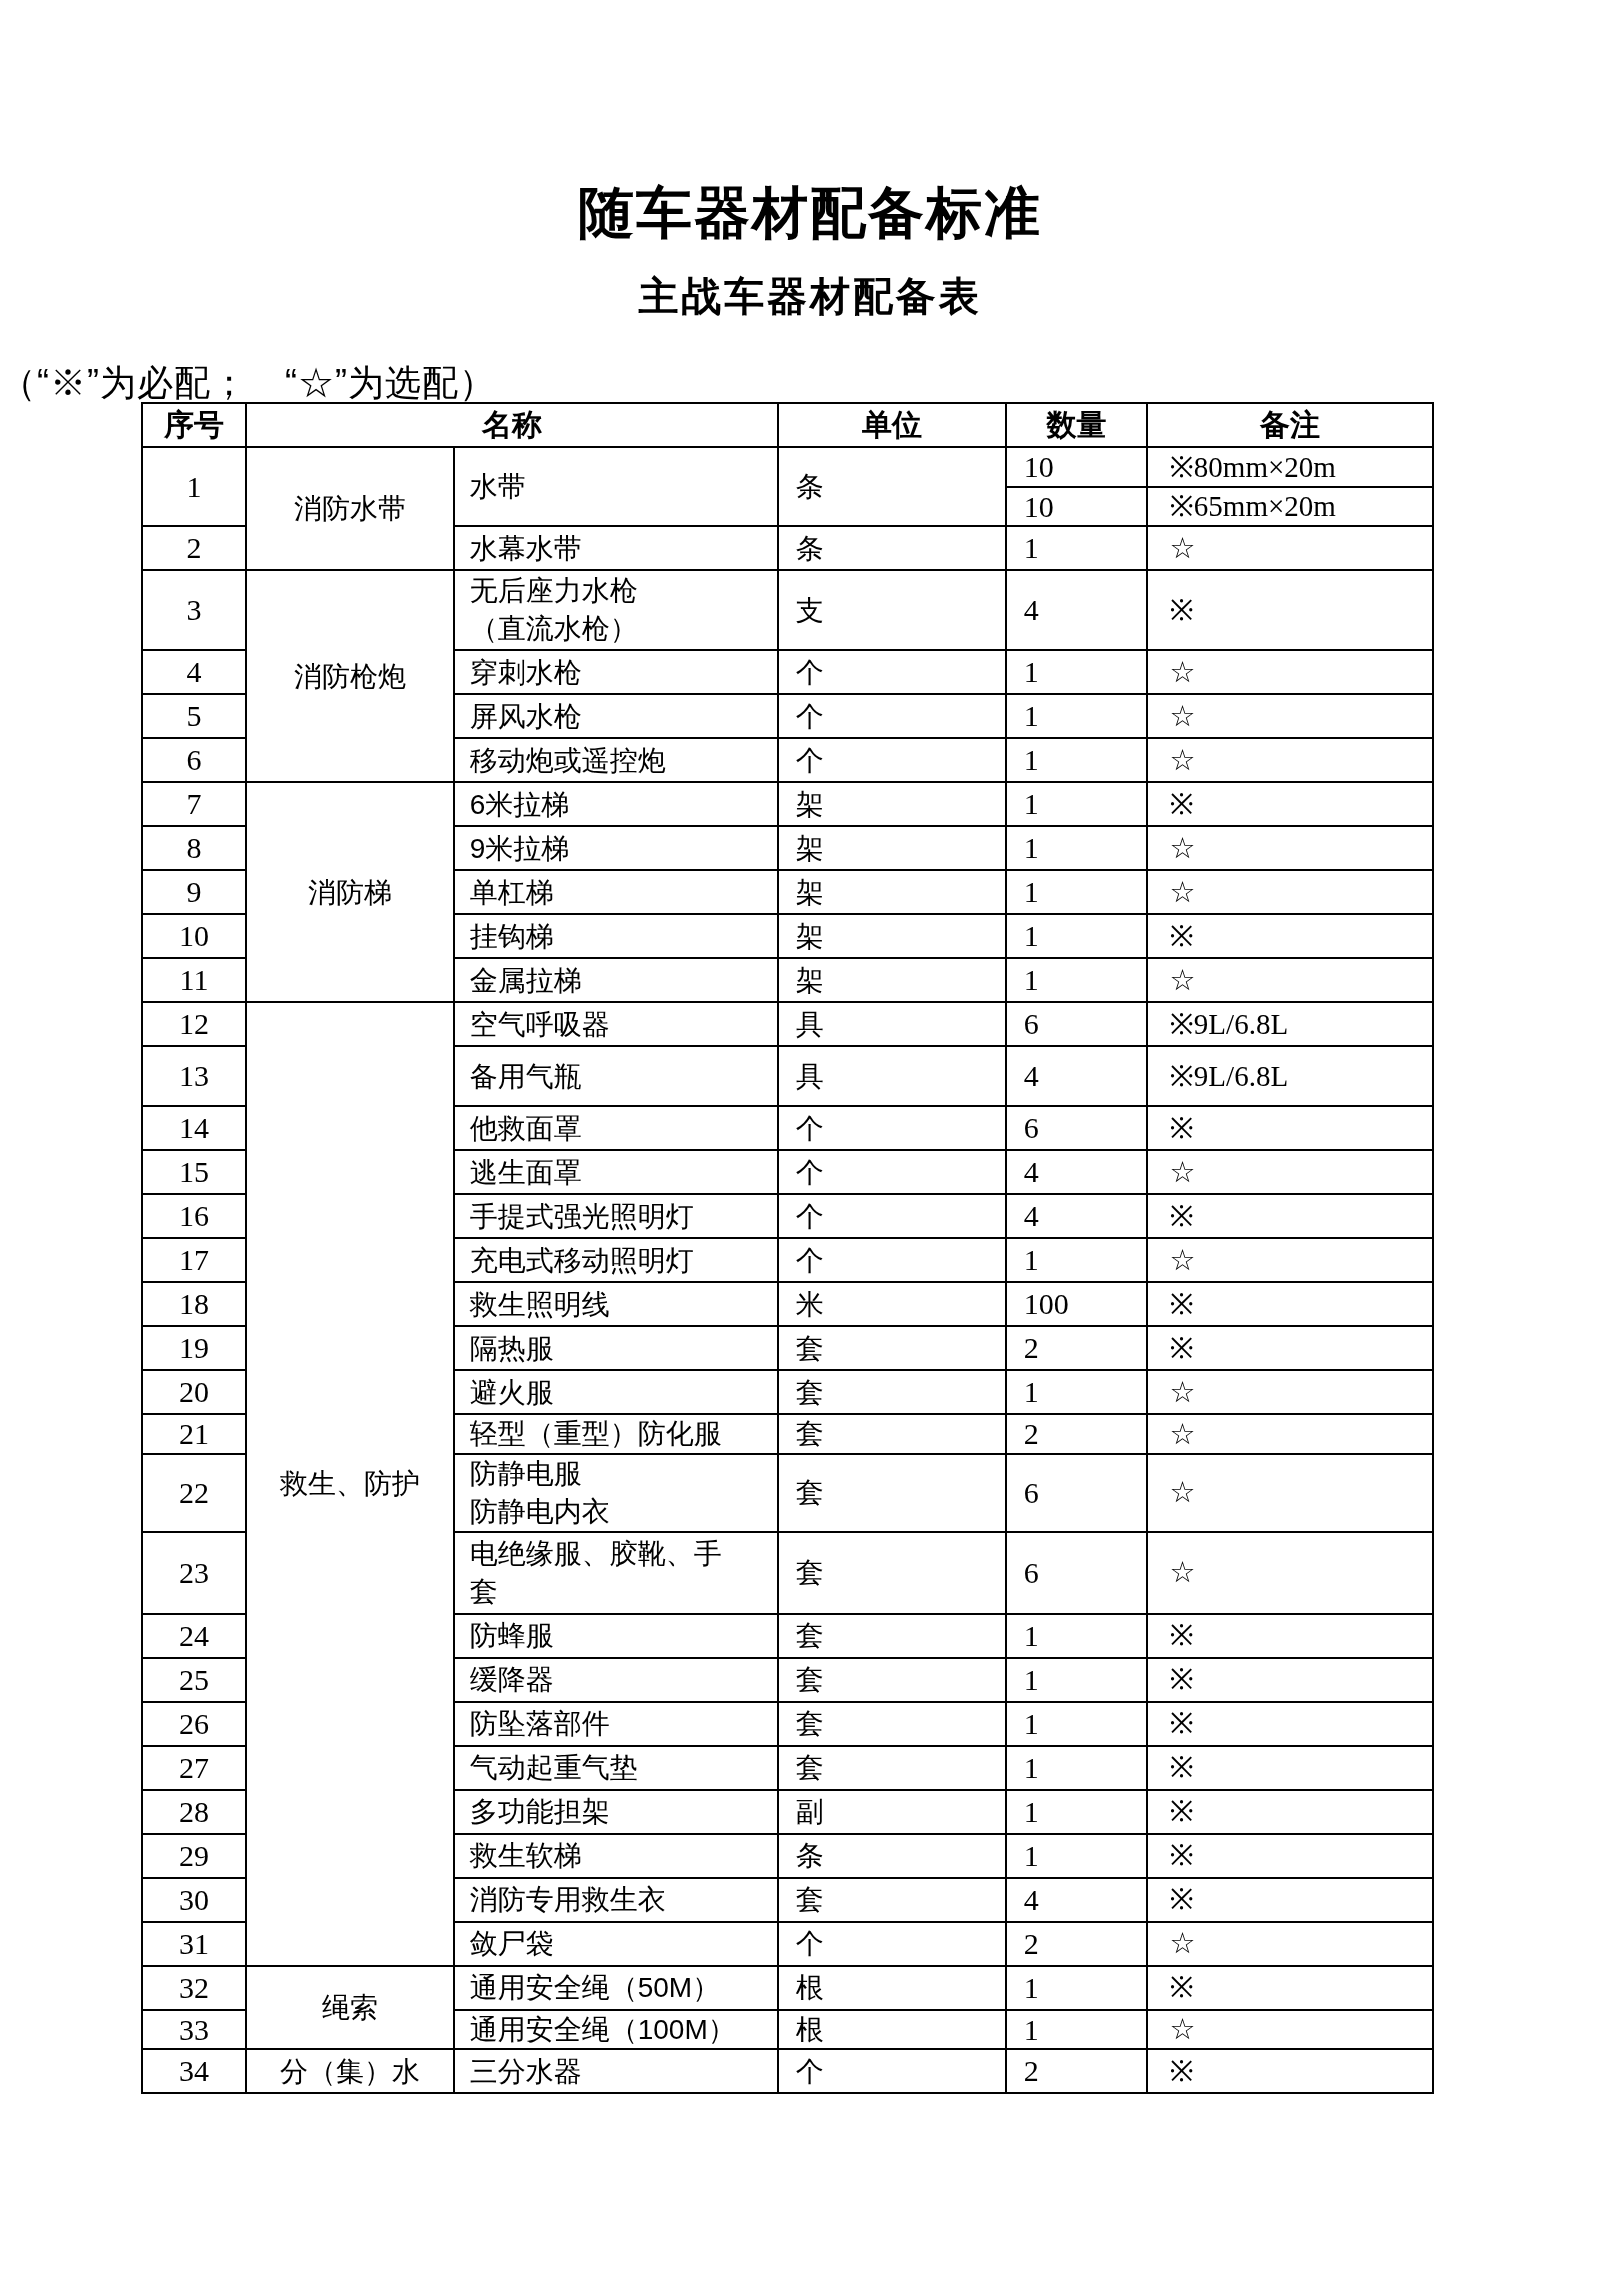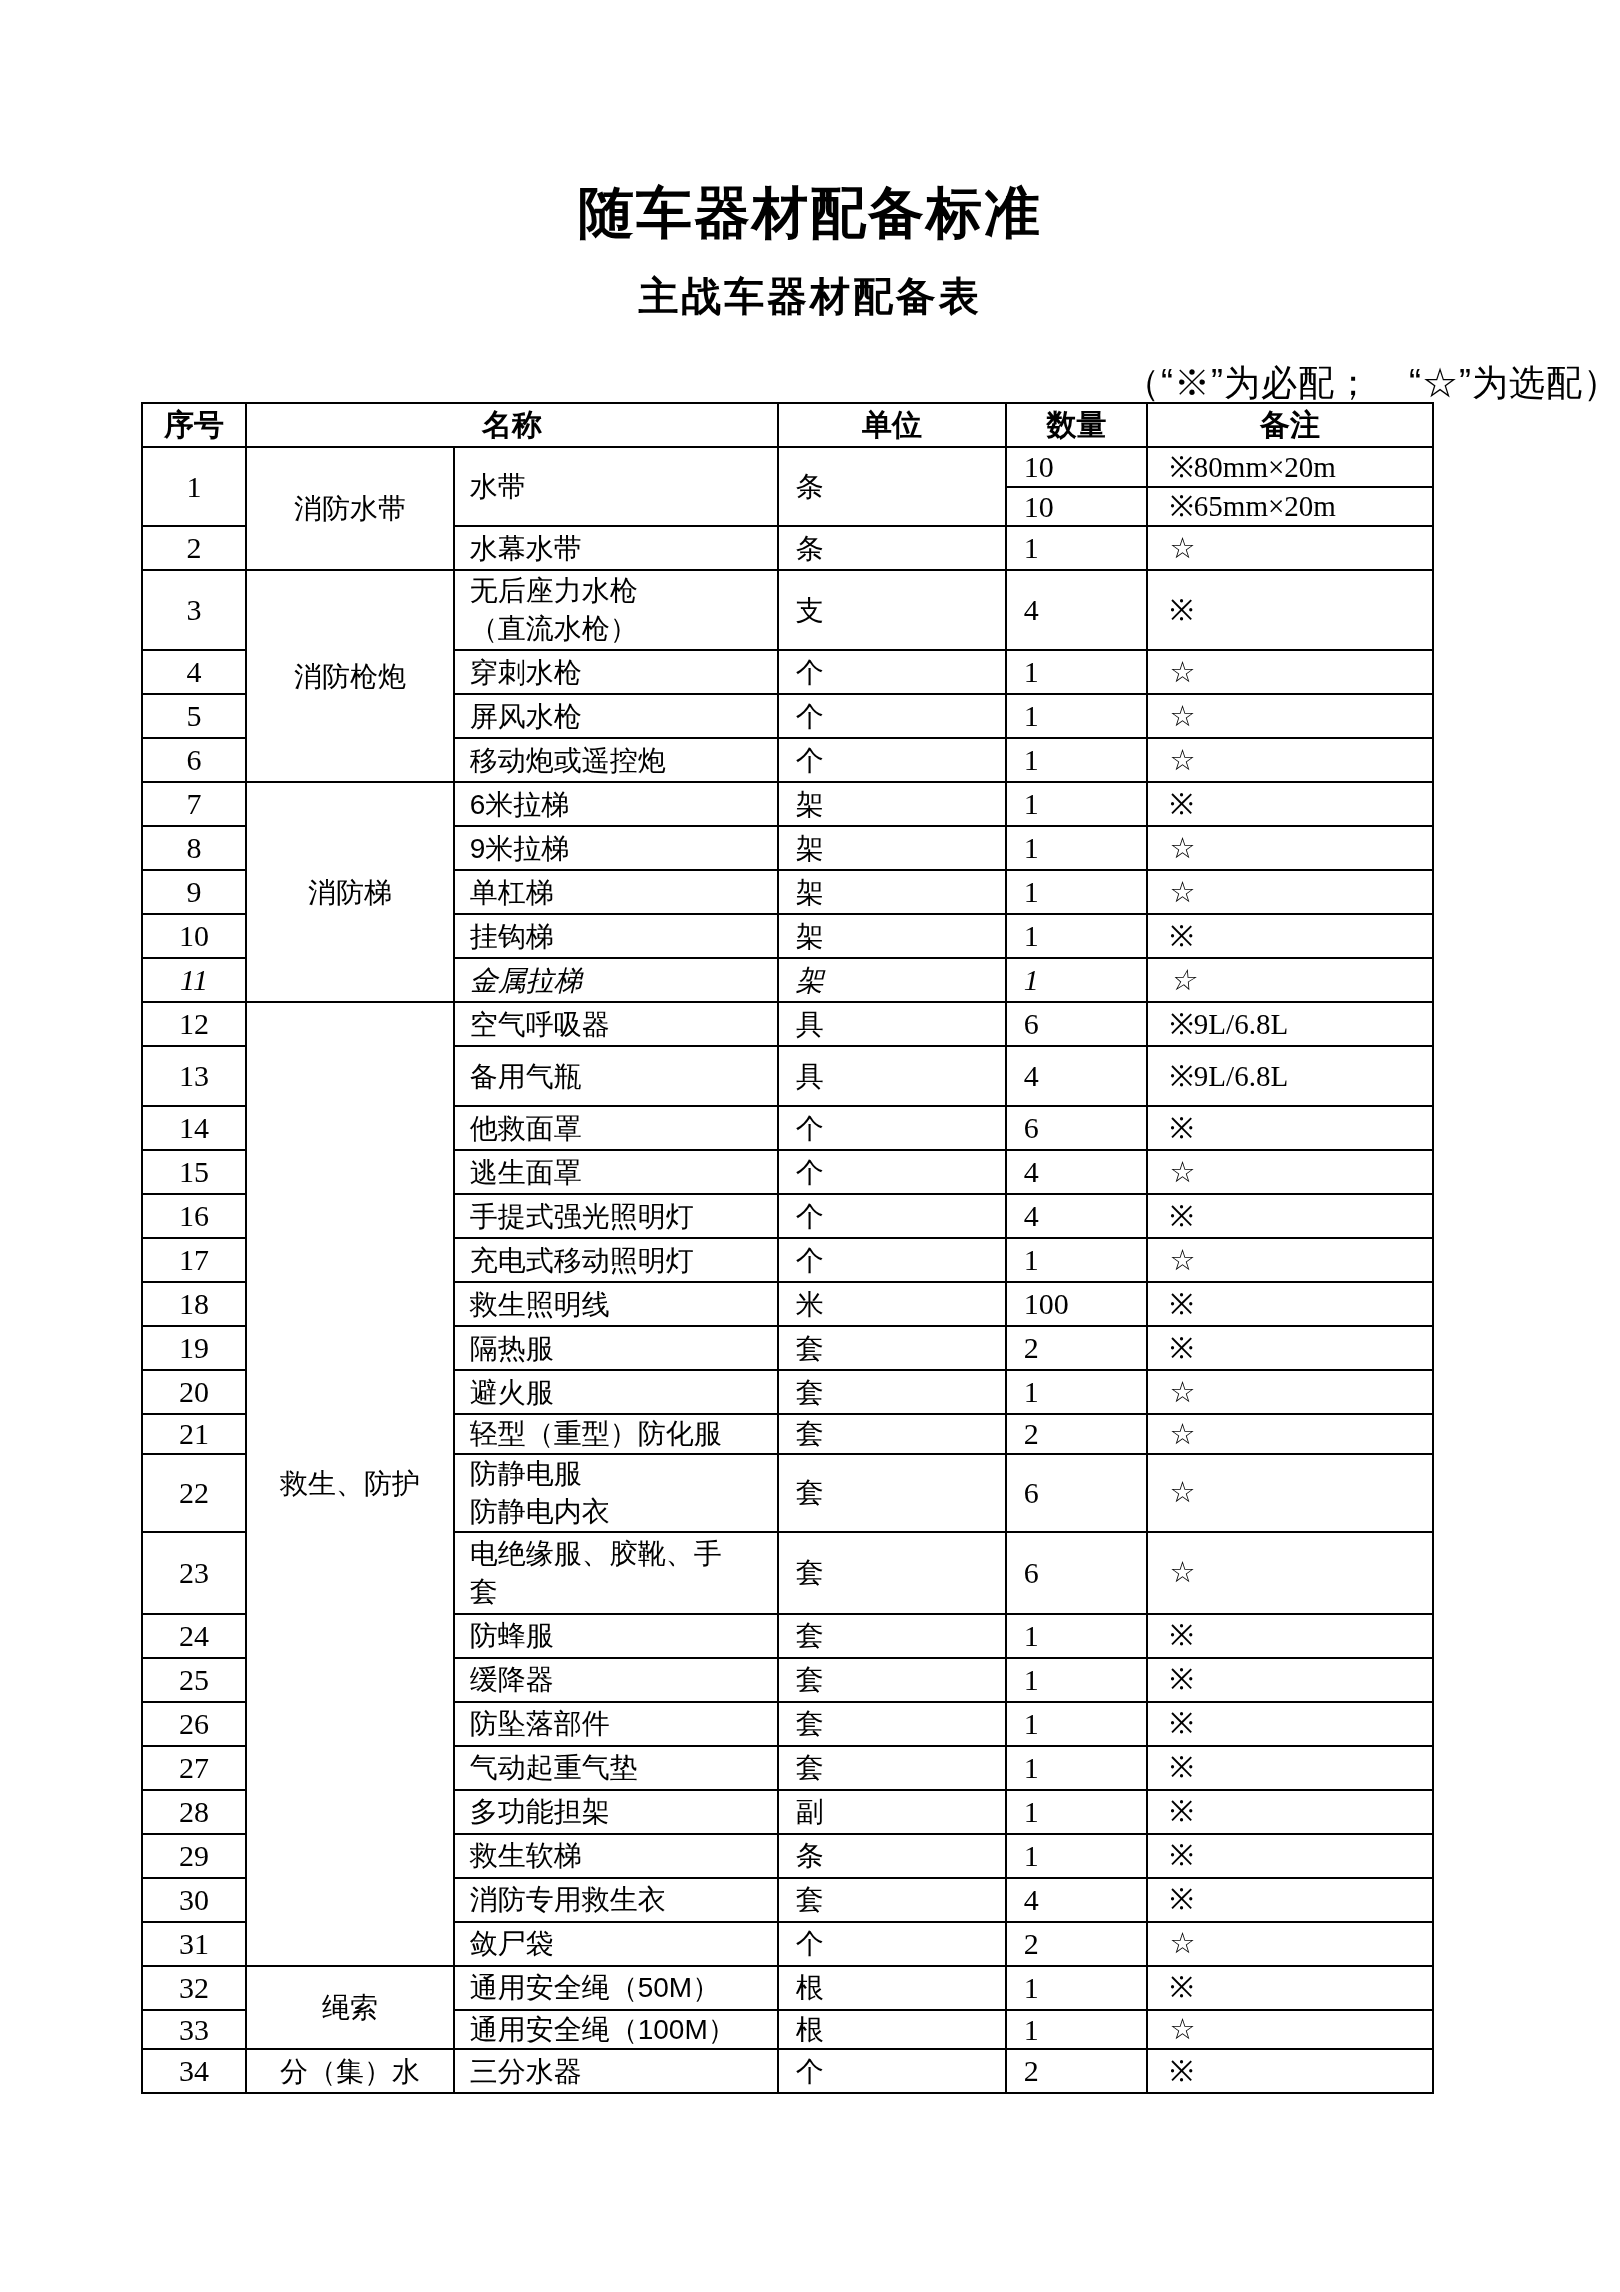--- a/index.html
+++ b/index.html
@@ -12,21 +12,21 @@
   .doc-title{
     position:absolute;top:176px;left:0;width:100%;
     text-align:center;font-size:56px;font-weight:bold;letter-spacing:2px;
   }
   .doc-subtitle{
     position:absolute;top:269px;left:0;width:100%;
     text-align:center;font-size:40px;font-weight:bold;letter-spacing:2.9px;
   }
   .doc-note{
     position:absolute;top:359px;left:0;width:100%;
-    text-align:right;font-size:36px;letter-spacing:1px;
+    text-align:left;font-size:36px;letter-spacing:1px;
   }
   table.equip{
     position:absolute;top:402px;left:141px;width:1292px;
     border-collapse:collapse;table-layout:fixed;
     border:2.9px solid #000;
   }
   th,td{
     border:2px solid #000;padding:0;margin:0;
     vertical-align:middle;overflow:hidden;line-height:1.25;
   }
@@ -141,21 +141,21 @@
           <td class="col-qty">1</td>
           <td class="col-remark">☆</td>
         </tr>
         <tr style="height: 44px;">
           <td class="col-no">10</td>
           <td class="col-name">挂钩梯</td>
           <td class="col-unit">架</td>
           <td class="col-qty">1</td>
           <td class="col-remark">※</td>
         </tr>
-        <tr style="height: 44px; font-style: italic;">
+        <tr style="height: 44px;">
           <td class="col-no thick-bottom">11</td>
           <td class="col-name thick-bottom">金属拉梯</td>
           <td class="col-unit thick-bottom">架</td>
           <td class="col-qty thick-bottom">1</td>
           <td class="col-remark thick-bottom">☆</td>
         </tr>
         <tr style="height: 44px;">
           <td class="col-no">12</td>
           <td class="col-group thick-bottom" rowspan="20">救生、防护</td>
           <td class="col-name">空气呼吸器</td>

